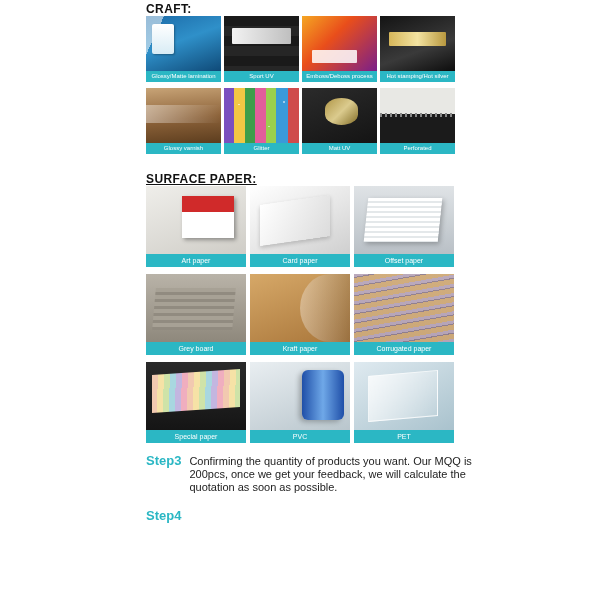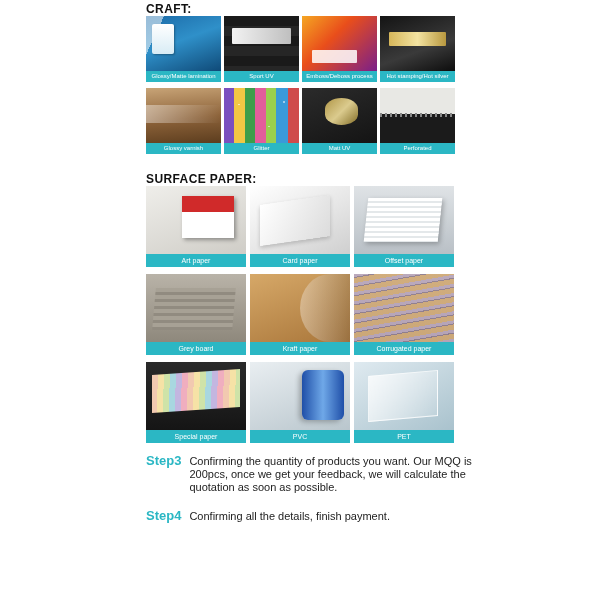--- a/index.html
+++ b/index.html
@@ -25,21 +25,21 @@
   
   .section-title {
     font-size: 12px;
     font-weight: bold;
     color: #111;
     letter-spacing: 0.4px;
     margin: 0;
     padding: 0;
   }
   #craft-title { position: absolute; left: 146px; top: 2px; }
-  #surface-title { position: absolute; left: 146px; top: 172px; }
+  #surface-title { position: absolute; left: 146px; top: 172px; text-decoration: underline; }
 
   
   .grid {
     position: absolute;
     display: flex;
     flex-wrap: wrap;
   }
 
   
   #craft-grid {
@@ -381,17 +381,16 @@
       </div>
     </div>
 
   <div class="steps">
       <div class="step-row">
         <div class="step-label">Step3</div>
         <div class="step-text">Confirming the quantity of products you want. Our MQQ is 200pcs, once we get your feedback, we will calculate the quotation as soon as possible.</div>
       </div>
       <div class="step-row">
         <div class="step-label">Step4</div>
-        <div class="step-text">Confirming all the details, finish payment.</div>
       </div>
     </div>
 
 </div>
 
 </body></html>

